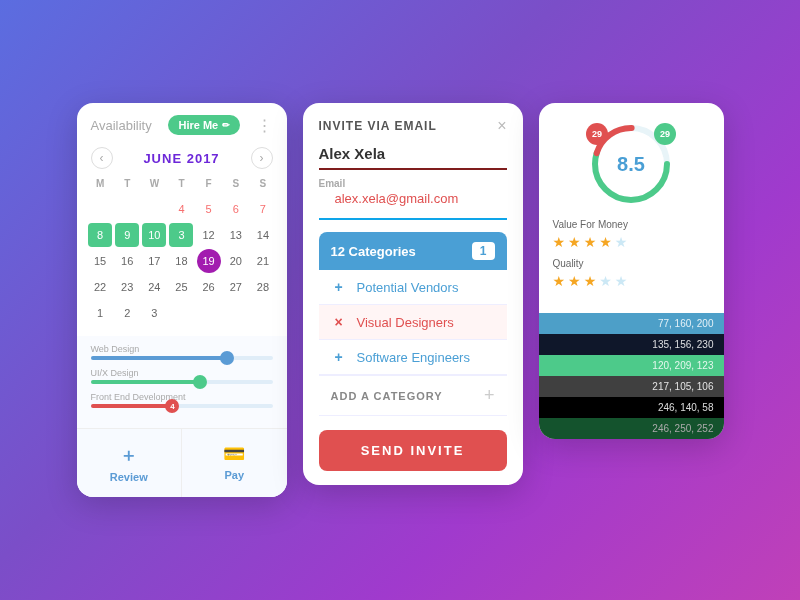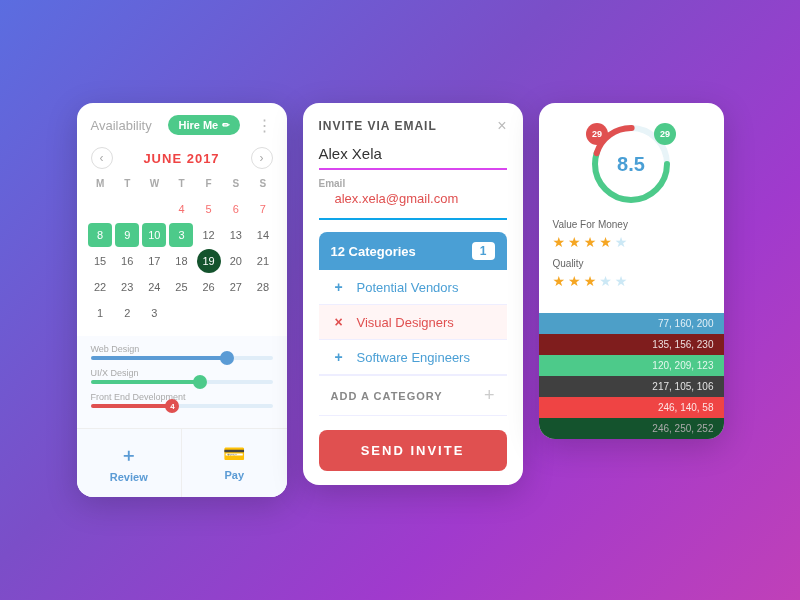--- a/index.html
+++ b/index.html
@@ -37,34 +37,34 @@
 
     .calendar-nav {
       display: flex; align-items: center; justify-content: space-between;
       padding: 4px 14px 6px;
     }
     .nav-btn {
       background: none; border: 1px solid #ddd; border-radius: 50%;
       width: 22px; height: 22px; cursor: pointer; font-size: 12px;
       color: #aaa; display: flex; align-items: center; justify-content: center;
     }
-    .month-label { font-size: 13px; font-weight: 700; color: #ef4444; letter-spacing: 1px; }
+    .month-label { font-size: 13px; font-weight: 700; color: #6d28d9; letter-spacing: 1px; }
 
     .cal-grid { padding: 0 10px 10px; }
     .cal-header { display: grid; grid-template-columns: repeat(7, 1fr); text-align: center; margin-bottom: 4px; }
     .cal-header span { font-size: 10px; color: #aaa; font-weight: 700; padding: 3px 0; }
     .cal-row { display: grid; grid-template-columns: repeat(7, 1fr); text-align: center; }
     .cal-cell {
       font-size: 11px; color: #666; padding: 4px 2px; border-radius: 50%;
       width: 24px; height: 24px; display: flex; align-items: center; justify-content: center;
       margin: 1px auto; cursor: pointer;
     }
     .cal-cell.weekend { color: #f76f6f; }
     .cal-cell.highlighted { background: #4dca8a; color: #fff; border-radius: 4px; }
-    .cal-cell.today { background: #14532d; color: #fff; border-radius: 50%; }
+    .cal-cell.today { background: #a21caf; color: #fff; border-radius: 50%; }
 
     
     .sliders-section { padding: 8px 14px 12px; background: #f9fbff; }
     .slider-row { margin-bottom: 8px; }
     .slider-label { font-size: 9px; color: #aaa; margin-bottom: 2px; }
     .slider-track { position: relative; height: 4px; border-radius: 2px; background: #e0edf8; }
     .slider-fill { height: 4px; border-radius: 2px; position: absolute; top: 0; left: 0; }
     .slider-fill.blue { background: #5b9bd5; }
     .slider-fill.teal { background: #4dca8a; }
     .slider-fill.red { background: #e05050; }
@@ -91,22 +91,22 @@
 
     
     .card2-header {
       padding: 14px 16px 10px;
       display: flex; align-items: center; justify-content: space-between; gap: 16px;
     }
     .invite-title { font-size: 12px; font-weight: 700; color: #555; letter-spacing: 1px; }
     .close-btn { background: none; border: none; color: #bbb; font-size: 16px; cursor: pointer; }
     .invite-name {
       padding: 0 16px 8px;
-      font-size: 15px; color: #333; font-weight: 400;
-      border-bottom: 2px solid #d946ef;
+      font-size: 15px; color: #333; font-weight: 700;
+      border-bottom: 2px solid #7f1d1d;
       margin: 0 16px 8px; padding: 0 0 6px;
     }
     .email-label { font-size: 10px; color: #aaa; padding: 0 16px; margin-bottom: 2px; font-weight: 600; }
     .email-value { font-size: 13px; color: #e05050; padding: 0 16px 12px; border-bottom: 2px solid #0ea5e9; margin: 0 16px 12px; }
 
     .categories-header {
       background: #4a9fd5; margin: 0 16px 0; border-radius: 8px 8px 0 0;
       display: flex; align-items: center; justify-content: space-between; padding: 10px 12px;
     }
     .cat-title { color: #fff; font-size: 13px; font-weight: 600; }
@@ -162,24 +162,24 @@
     .star.filled { color: #f5a623; }
     .star.empty { color: #cce8f5; }
 
     
     .color-bars { width: 100%; margin-top: 4px; }
     .color-bar {
       display: flex; align-items: center; justify-content: flex-end;
       padding: 5px 10px; font-size: 10px; color: rgba(255,255,255,0.85); font-weight: 500;
     }
     .color-bar:first-child { background: #4d9fc8; border-radius: 0; }
-    .color-bar:nth-child(2) { background: #7f1d1d; }
+    .color-bar:nth-child(2) { background: #0f172a; }
     .color-bar:nth-child(3) { background: #4dca8a; }
     .color-bar:nth-child(4) { background: #404040; }
-    .color-bar:nth-child(5) { background: #ef4444; }
+    .color-bar:nth-child(5) { background: #000000; }
     .color-bar:last-child { background: #14532d; color: #aaa; border-radius: 0 0 16px 16px; }
   </style>
 </head>
 <body>
 
 <div class="container">
 
   <div class="card card1">
     <div class="card1-header">
       <span class="availability-label">Availability</span>

